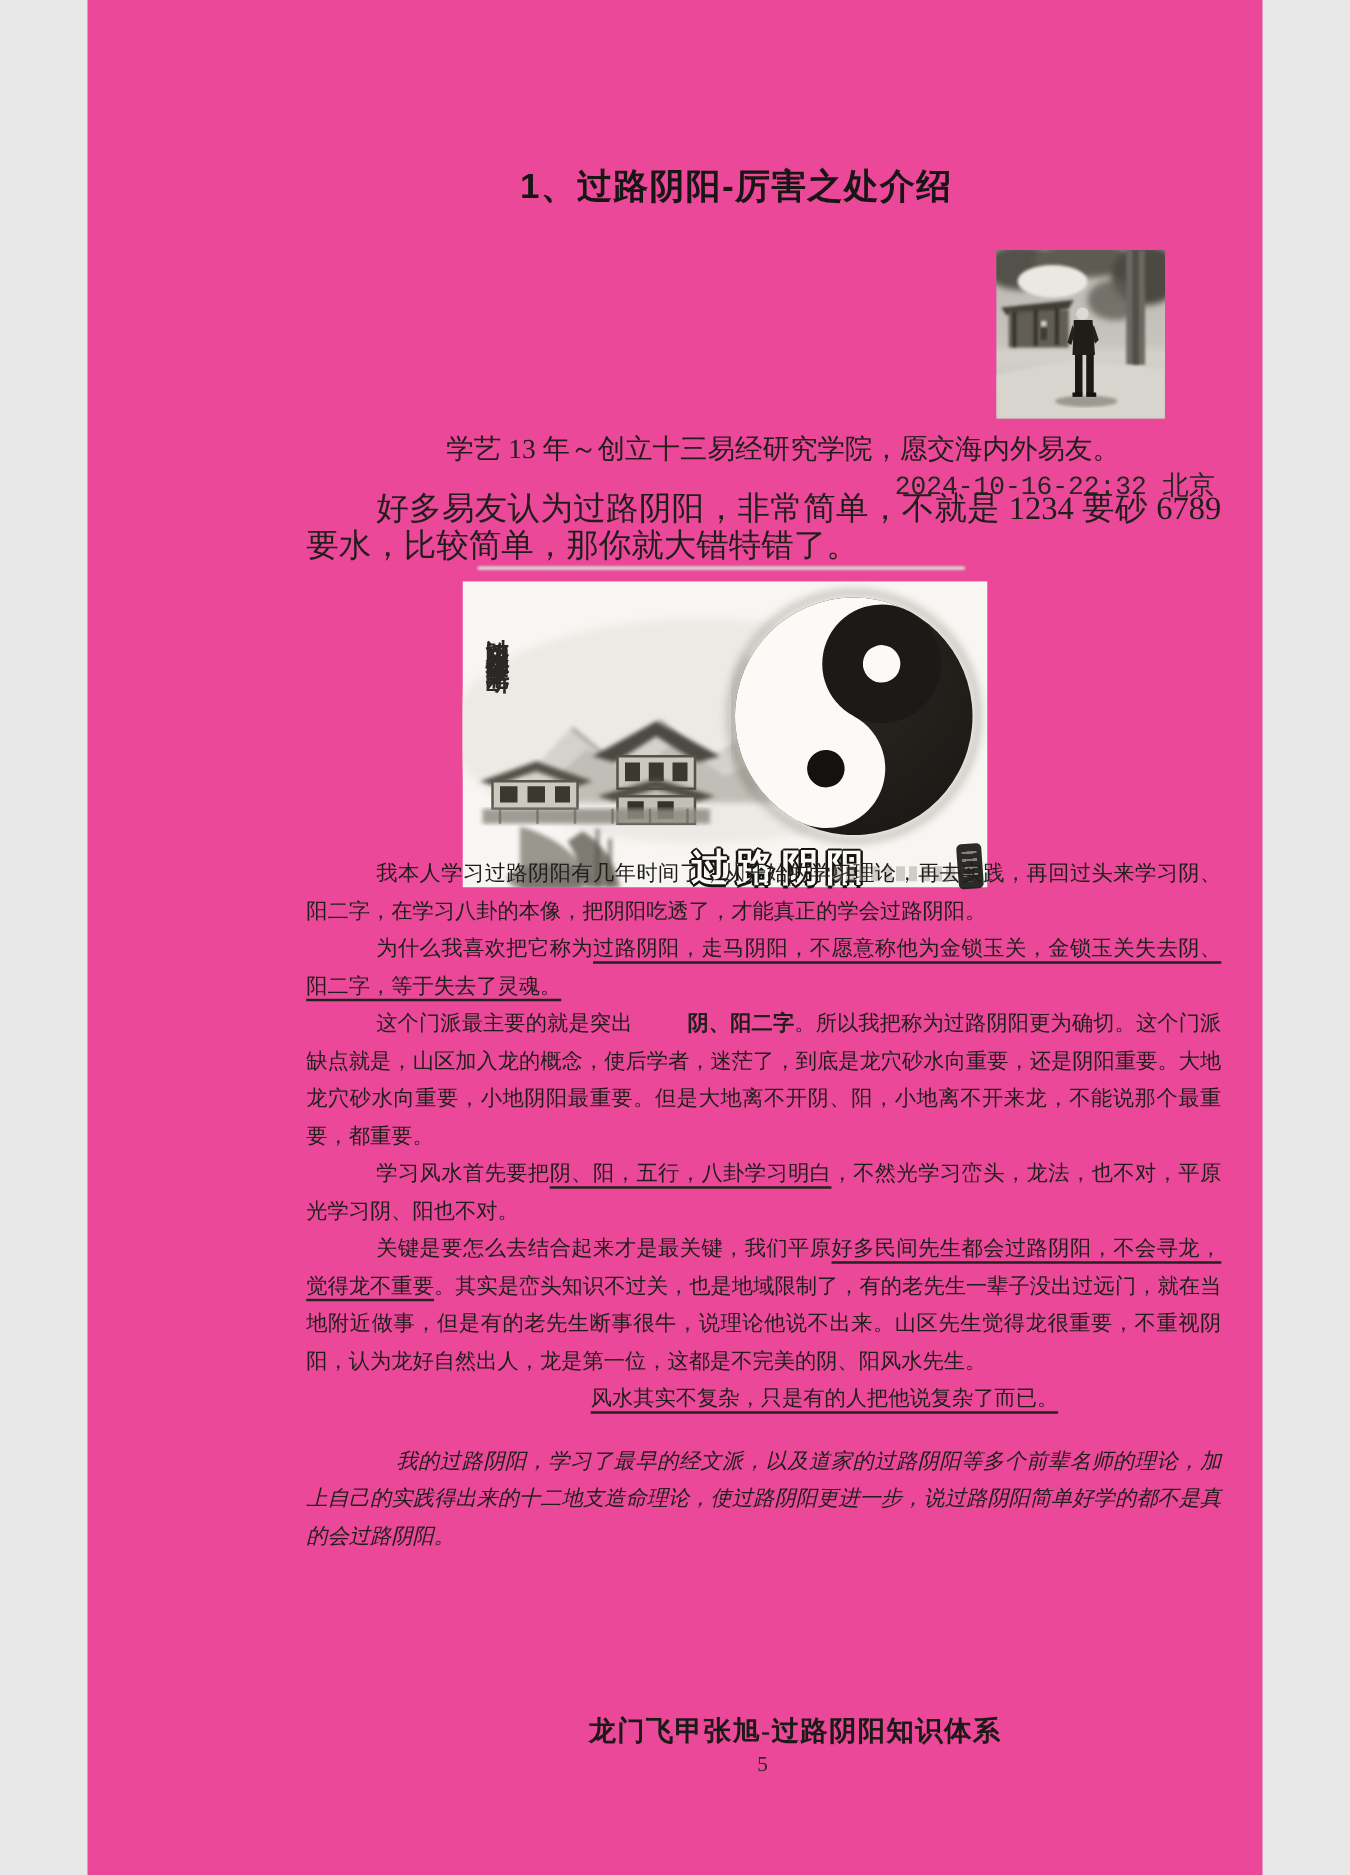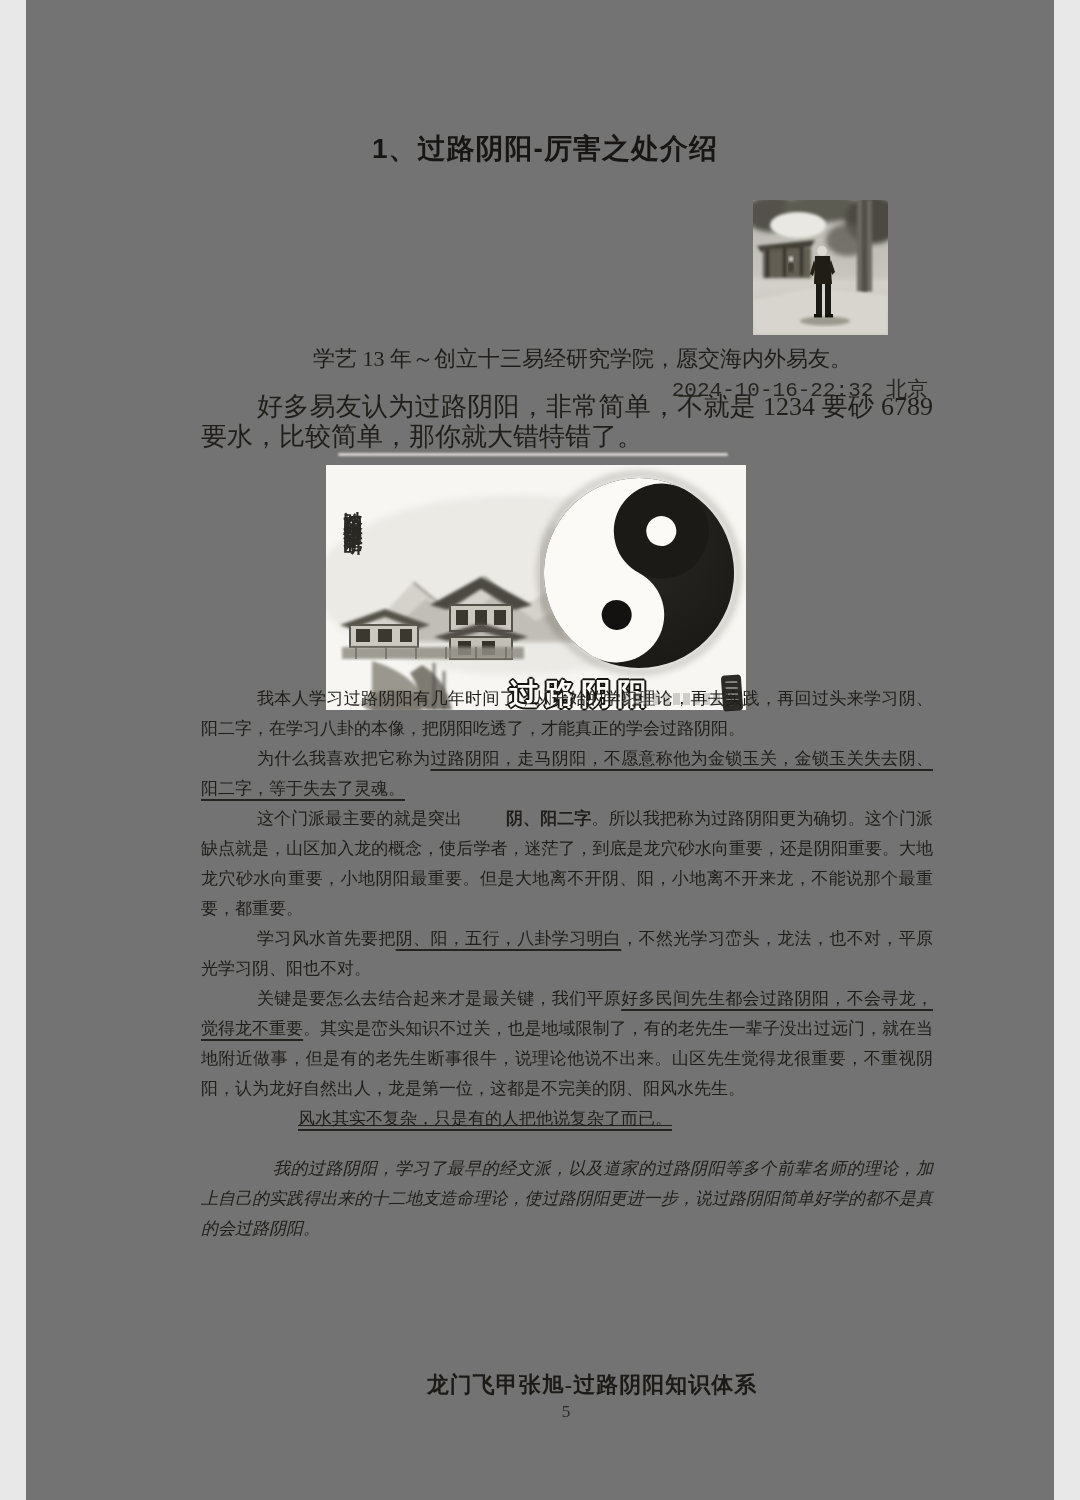--- a/index.html
+++ b/index.html
@@ -1,18 +1,18 @@
 <!DOCTYPE html>
 <html><head>
 <meta charset="utf-8">
 <style>
   html,body{margin:0;padding:0;background:#e8e8e8;}
   .page{
-    position:relative;width:1028px;height:1500px;margin:0 auto;
-    background:#737373;overflow:hidden;
+    position:relative;width:940px;height:1500px;margin:0 auto;
+    background:#ec4899;overflow:hidden;
     font-family:"Liberation Serif", serif;color:#1f1e1b;
   }
   
   .doc-title{
     position:absolute;top:130px;left:0;width:1038px;
     text-align:center;font-family:"Liberation Sans", sans-serif;
     font-size:28px;font-weight:700;letter-spacing:1px;color:#171614;
   }
   
   .photo{position:absolute;left:727px;top:200px;width:135px;height:135px;}
@@ -67,21 +67,21 @@
     opacity:.5;
   }
   
   .body-text{
     position:absolute;left:175px;top:684px;width:732px;
     font-size:17px;line-height:30px;
   }
   .body-text p{
     margin:0;text-indent:56px;text-align:justify;text-justify:inter-character;
   }
-  .body-text p.standalone{text-indent:97px;text-align:left;text-decoration:underline;}
+  .body-text p.standalone{text-indent:97px;text-align:center;}
   .body-text p.deep{text-indent:72px;margin-top:20px;font-style:italic;}
   .body-text span.u{
     text-decoration:underline;text-decoration-thickness:2px;text-underline-offset:5px;
     text-decoration-color:#24231f;
   }
   .body-text span.b{font-weight:700;margin-left:44px;}
   
   .footer-line{
     position:absolute;top:1370px;left:26px;width:1080px;text-align:center;
     font-size:22px;font-weight:700;letter-spacing:1px;color:#1b1a17;

